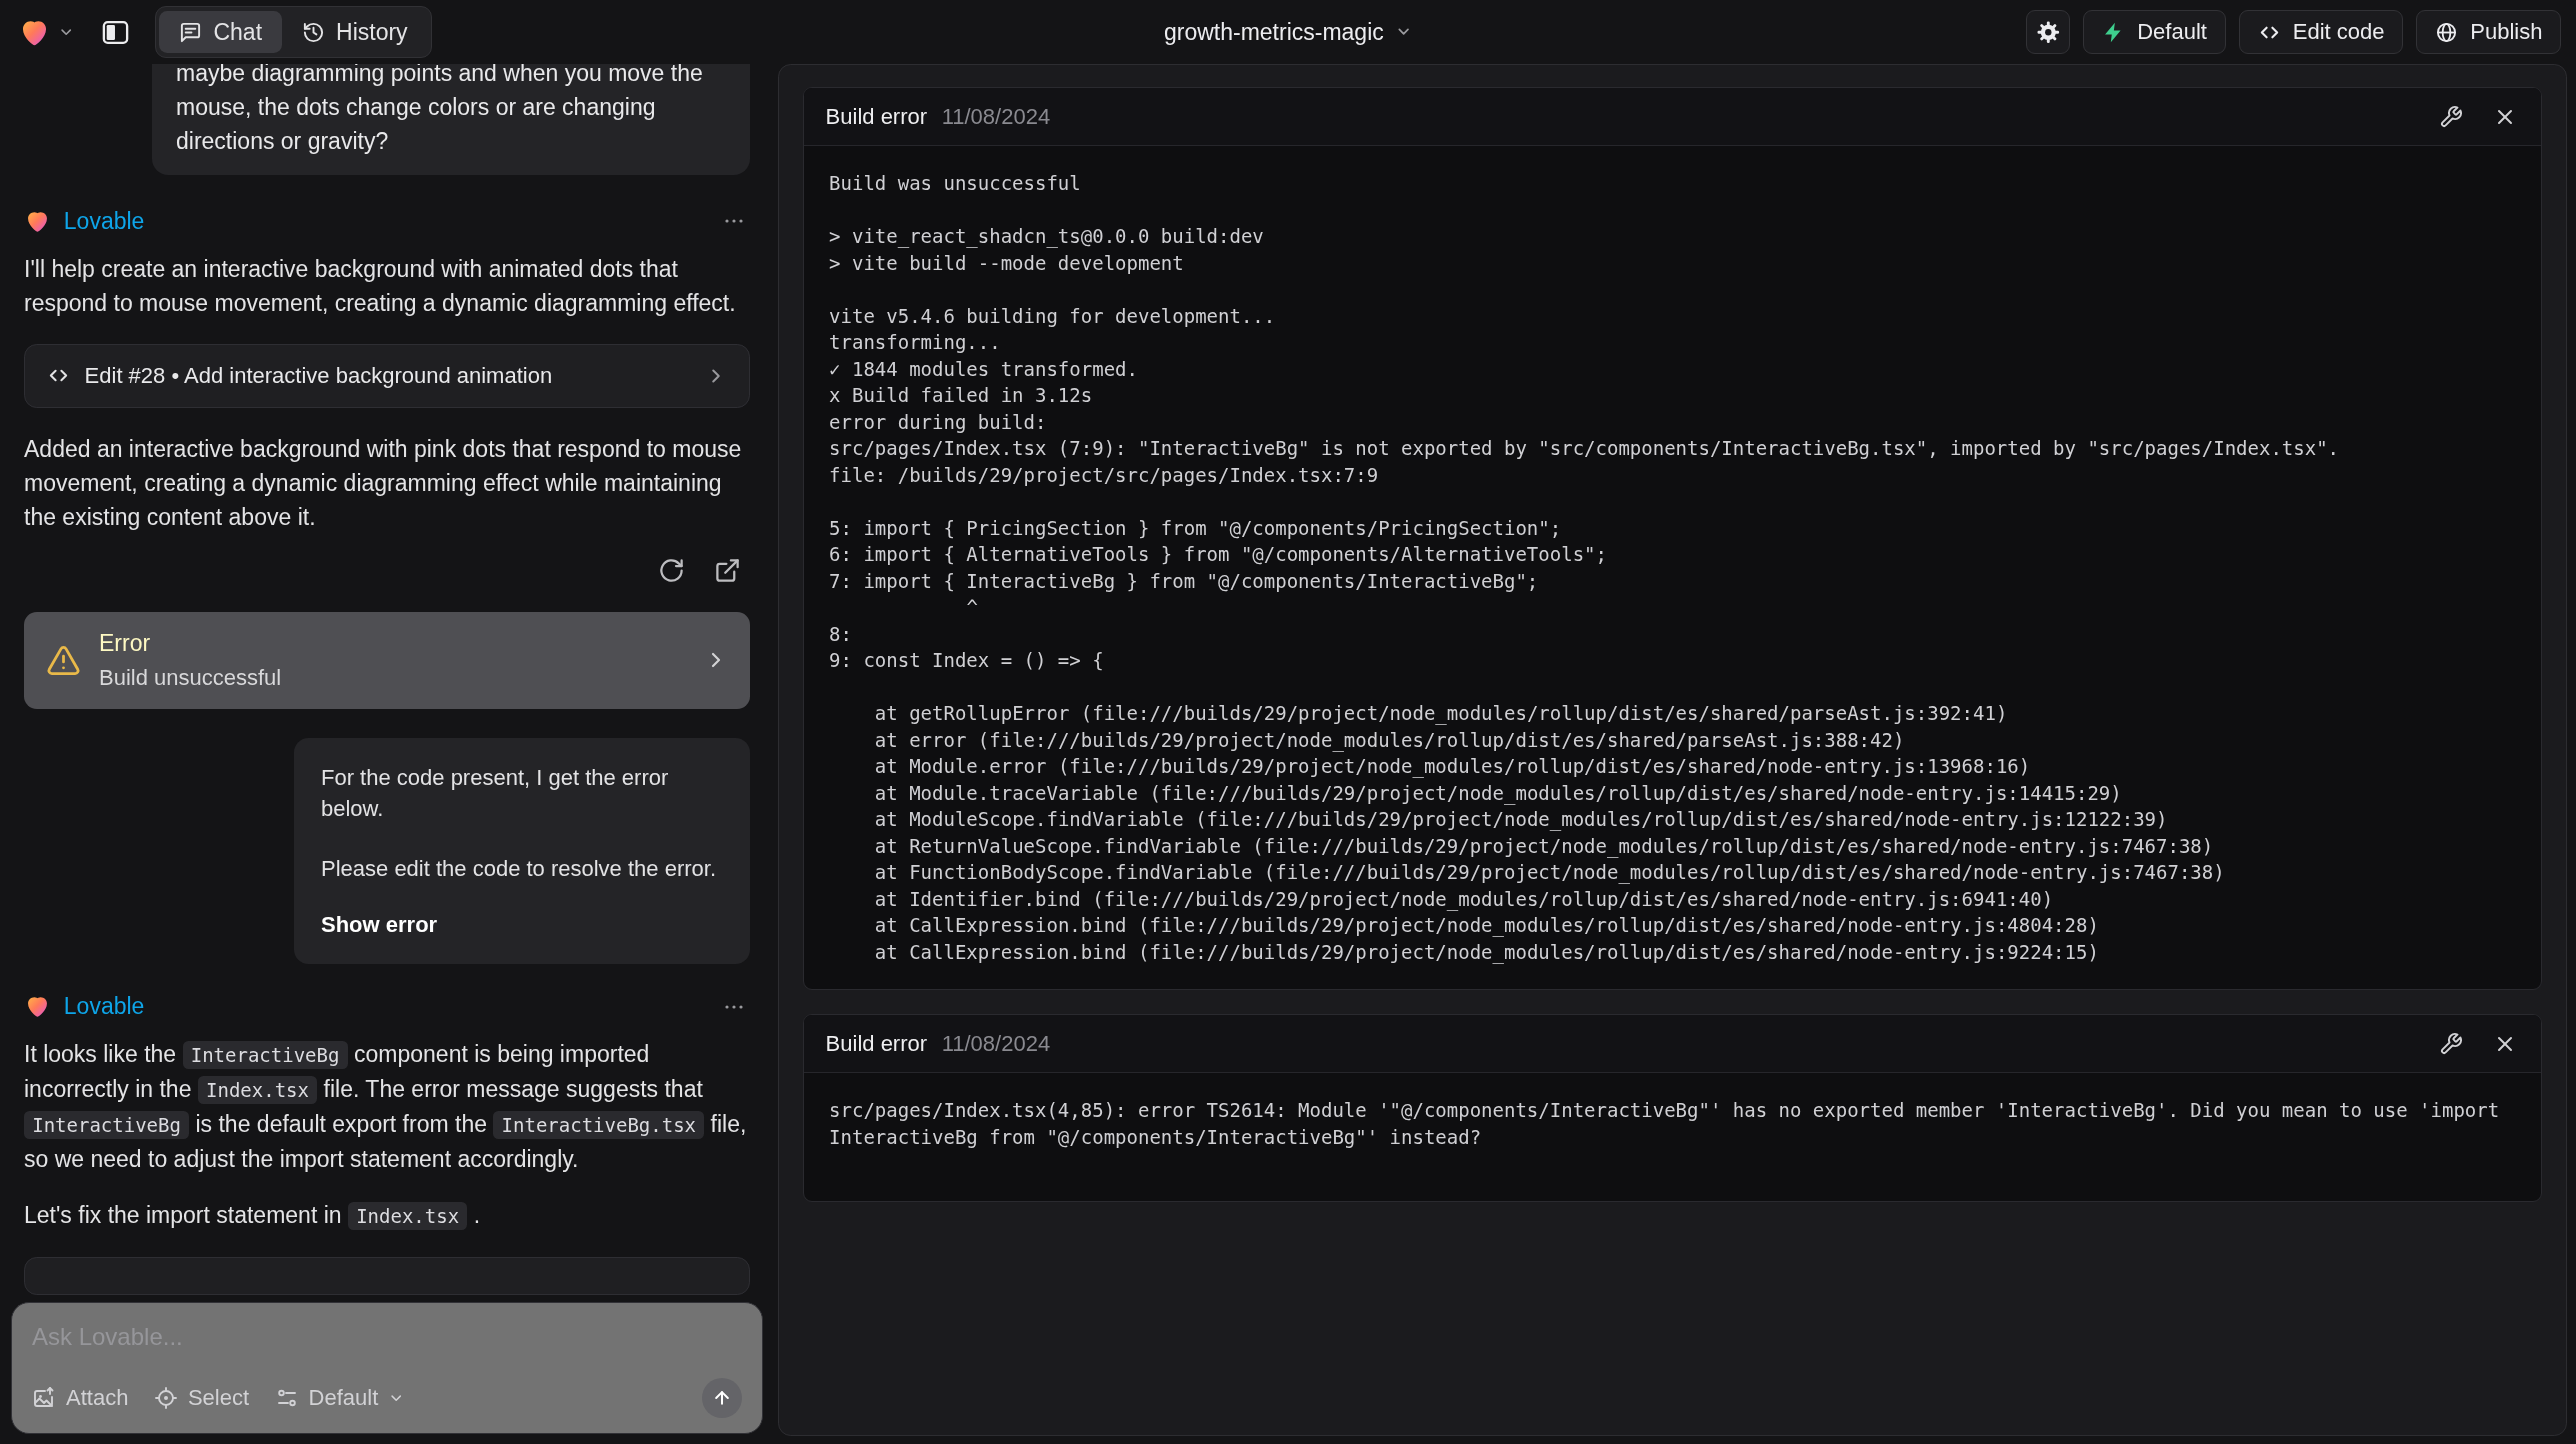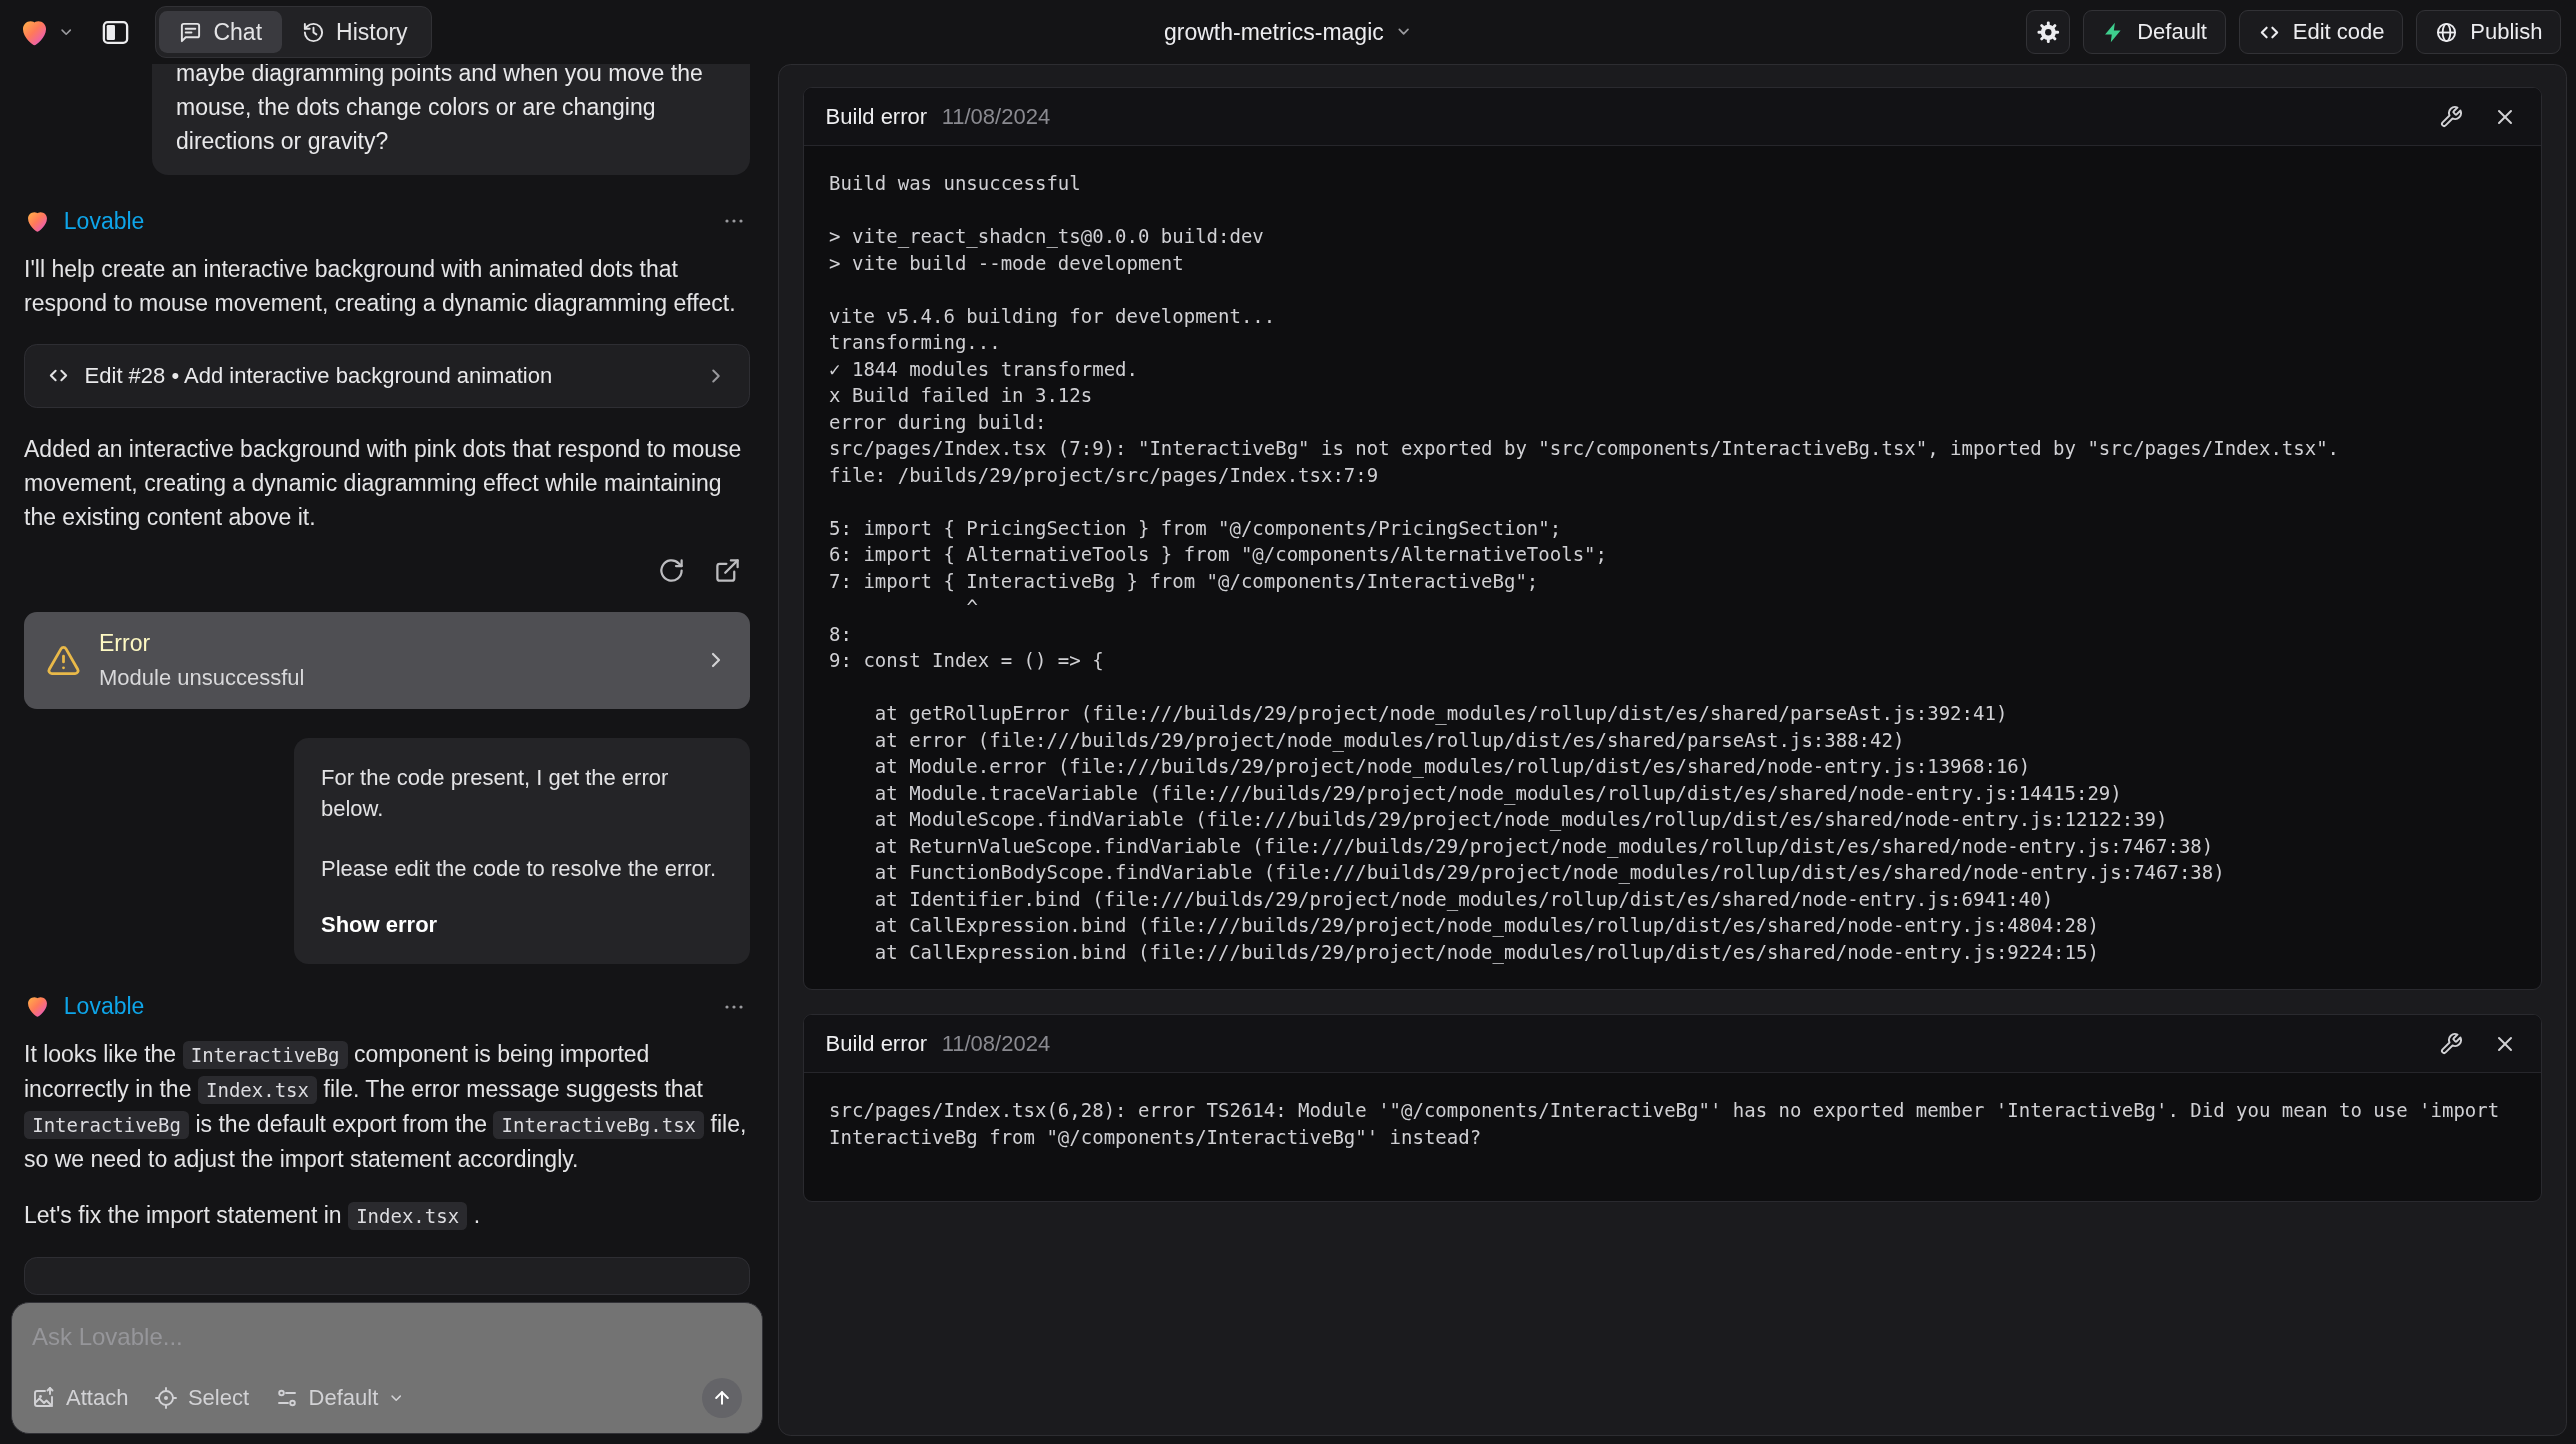--- a/index.html
+++ b/index.html
@@ -226,21 +226,21 @@
       </div>
 
       <div class="error-card">
         <svg width="35" height="35" viewBox="0 0 24 24" fill="none" stroke="#e9b949" stroke-width="1.9" stroke-linecap="round" stroke-linejoin="round">
           <path d="m21.73 18-8-14a2 2 0 0 0-3.46 0l-8 14A2 2 0 0 0 4 21h16a2 2 0 0 0 1.73-3z"></path>
             <path d="M12 9v4"></path>
             <path d="M12 17h.01"></path>
         </svg>
         <div class="txt">
           <div class="error-title">Error</div>
-          <div class="error-sub">Module unsuccessful</div>
+          <div class="error-sub">Build unsuccessful</div>
         </div>
         <svg class="error-chevron" width="24" height="24" viewBox="0 0 24 24" fill="none" stroke="currentColor" stroke-width="2.2" stroke-linecap="round" stroke-linejoin="round">
             <path d="m9 6 6 6-6 6"></path>
           </svg>
       </div>
 
       <div class="prompt-bubble">
         <p>For the code present, I get the error below.</p>
         <p>Please edit the code to resolve the error.</p>
         <div class="show-error">Show error</div>
@@ -382,19 +382,19 @@
               </svg>
             </button>
             <button>
               <svg width="24" height="24" viewBox="0 0 24 24" fill="none" stroke="currentColor" stroke-width="2" stroke-linecap="round">
                   <path d="M18 6 6 18"></path>
                   <path d="m6 6 12 12"></path>
                 </svg>
             </button>
           </div>
         </div>
-        <pre class="err-log short">src/pages/Index.tsx(6,28): error TS2614: Module '"@/components/InteractiveBg"' has no exported member 'InteractiveBg'. Did you mean to use 'import InteractiveBg from "@/components/InteractiveBg"' instead?</pre>
+        <pre class="err-log short">src/pages/Index.tsx(4,85): error TS2614: Module '"@/components/InteractiveBg"' has no exported member 'InteractiveBg'. Did you mean to use 'import InteractiveBg from "@/components/InteractiveBg"' instead?</pre>
       </article>
 
     </div>
   </section>
 </div>
 
 
 </body></html>

